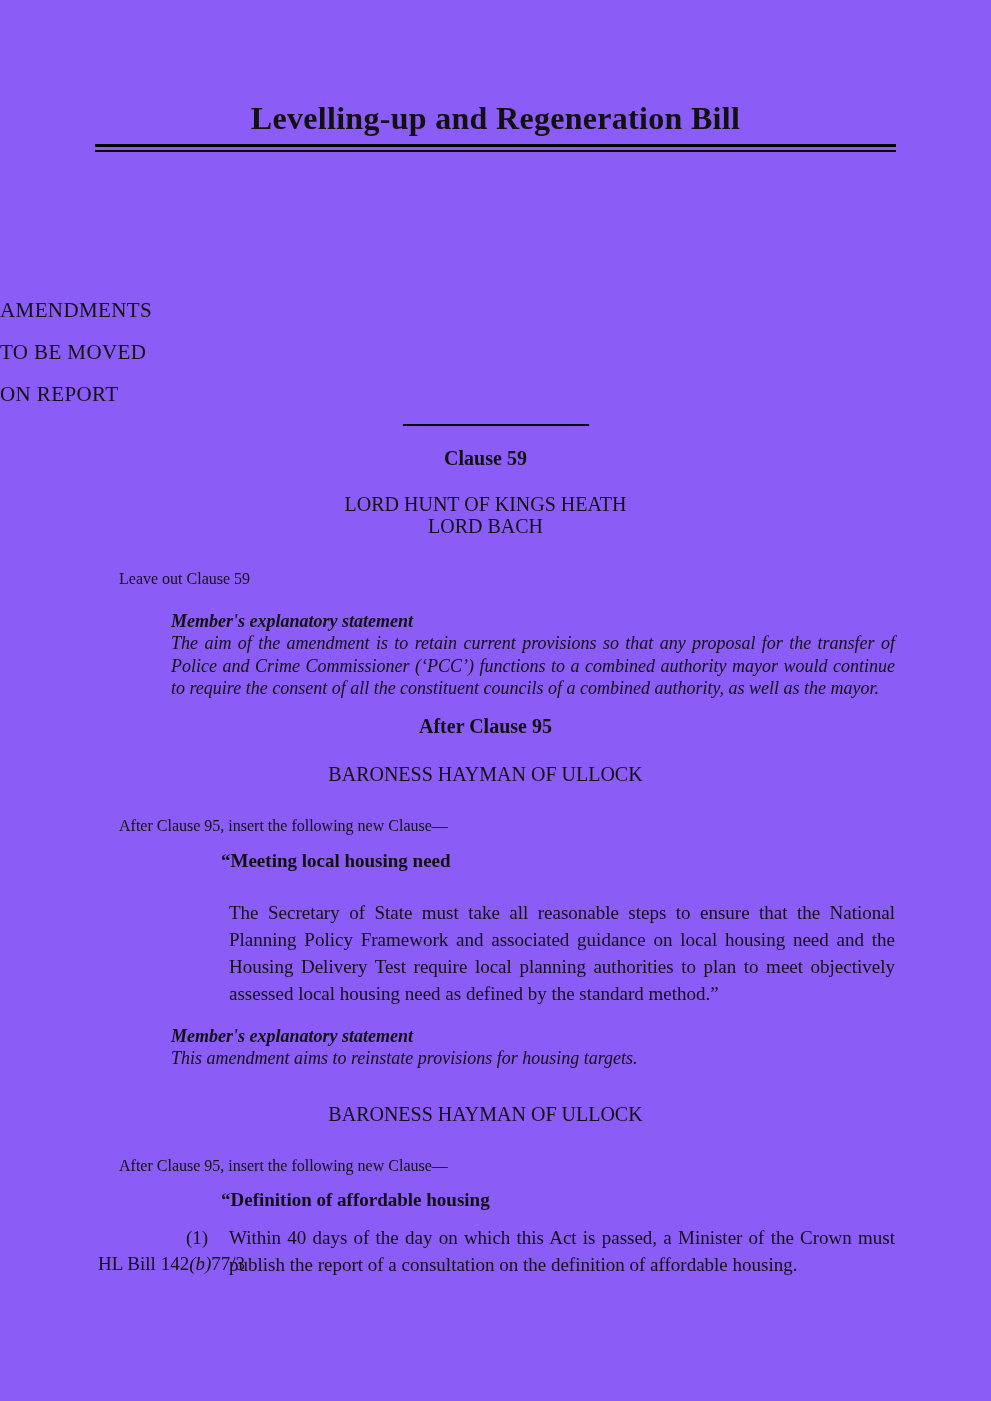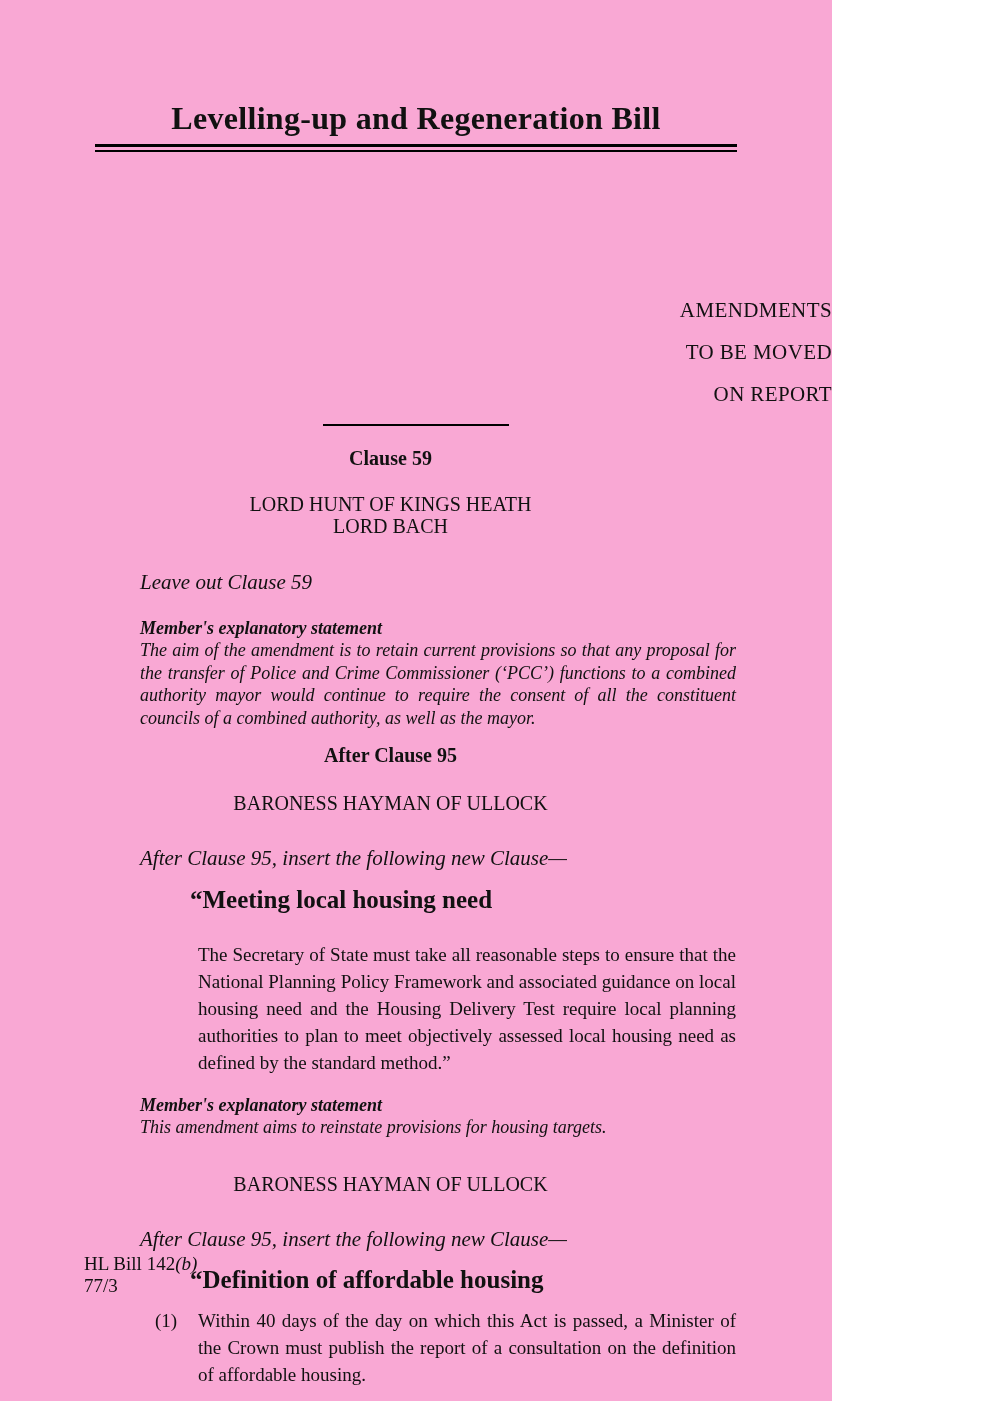--- a/index.html
+++ b/index.html
@@ -1,49 +1,49 @@
 <!DOCTYPE html>
 <html><head>
 <meta charset="utf-8">
 <style>
   html, body { margin: 0; padding: 0; background: #ffffff; }
   .page {
     position: relative;
-    width: 832px;
+    width: 991px;
     height: 1401px;
-    background: #f9a8d4;
+    background: #8b5cf6;
     font-family: "Liberation Serif", "DejaVu Serif", serif;
     color: #111111;
     overflow: hidden;
   }
-  .content { padding: 0 96px 0 45px; }
+  .content { padding: 0 96px 0 76px; }
 
   .doc-title {
     margin-top: 100px;
     text-align: center;
     font-size: 32px;
     font-weight: bold;
     letter-spacing: 0.3px;
   }
   .double-rule {
     margin: 7px 95px 0 95px;
     height: 3px;
     border-top: 3px solid #000;
     border-bottom: 2px solid #000;
   }
 
-  .masthead { margin-top: 146px; text-align: right; font-size: 21px; letter-spacing: 0.4px; }
+  .masthead { margin-top: 146px; text-align: left; font-size: 21px; letter-spacing: 0.4px; }
   .masthead .mast-line { margin-bottom: 17px; }
   .masthead-rule { width: 186px; margin: 6px auto 0 auto; border: 0; border-top: 2px solid #000; }
 
   .place-heading { text-align: center; font-weight: bold; font-size: 20px; }
   .sponsors { text-align: center; font-size: 20px; line-height: 22px; }
 
-  .instruction { font-size: 21px; margin-left: 95px; font-style: italic; }
-  .clause-title { font-size: 25px; font-weight: bold; margin-left: 145px; }
+  .instruction { font-size: 16px; margin-left: 43px; }
+  .clause-title { font-size: 19px; font-weight: bold; margin-left: 145px; }
   .clause-text {
     font-size: 19px;
     line-height: 27px;
     margin-left: 153px;
     text-align: justify;
   }
   .expl-heading { font-size: 18px; font-weight: bold; font-style: italic; margin-left: 95px; }
   .expl-text {
     font-size: 18px;
     font-style: italic;
@@ -66,26 +66,25 @@
   .mt-ctitle1    { margin-top: 15px; }
   .mt-ctext1     { margin-top: 27px; }
   .mt-expl2      { margin-top: 19px; }
   .mt-sponsors3  { margin-top: 34px; }
   .mt-instr3     { margin-top: 32px; }
   .mt-ctitle2    { margin-top: 14px; }
   .mt-sub1       { margin-top: 13px; }
 
   .footer {
     position: absolute;
-    left: 84px;
+    left: 98px;
     right: 96px;
     top: 1253px;
     display: flex;
     font-size: 19px;
-    flex-direction: column;
   }
   .footer .italic { font-style: italic; }
 </style>
 </head>
 <body>
 
 <div class="page">
 
   <div class="doc-title">Levelling-up and Regeneration Bill</div>
   <div class="double-rule"></div>

